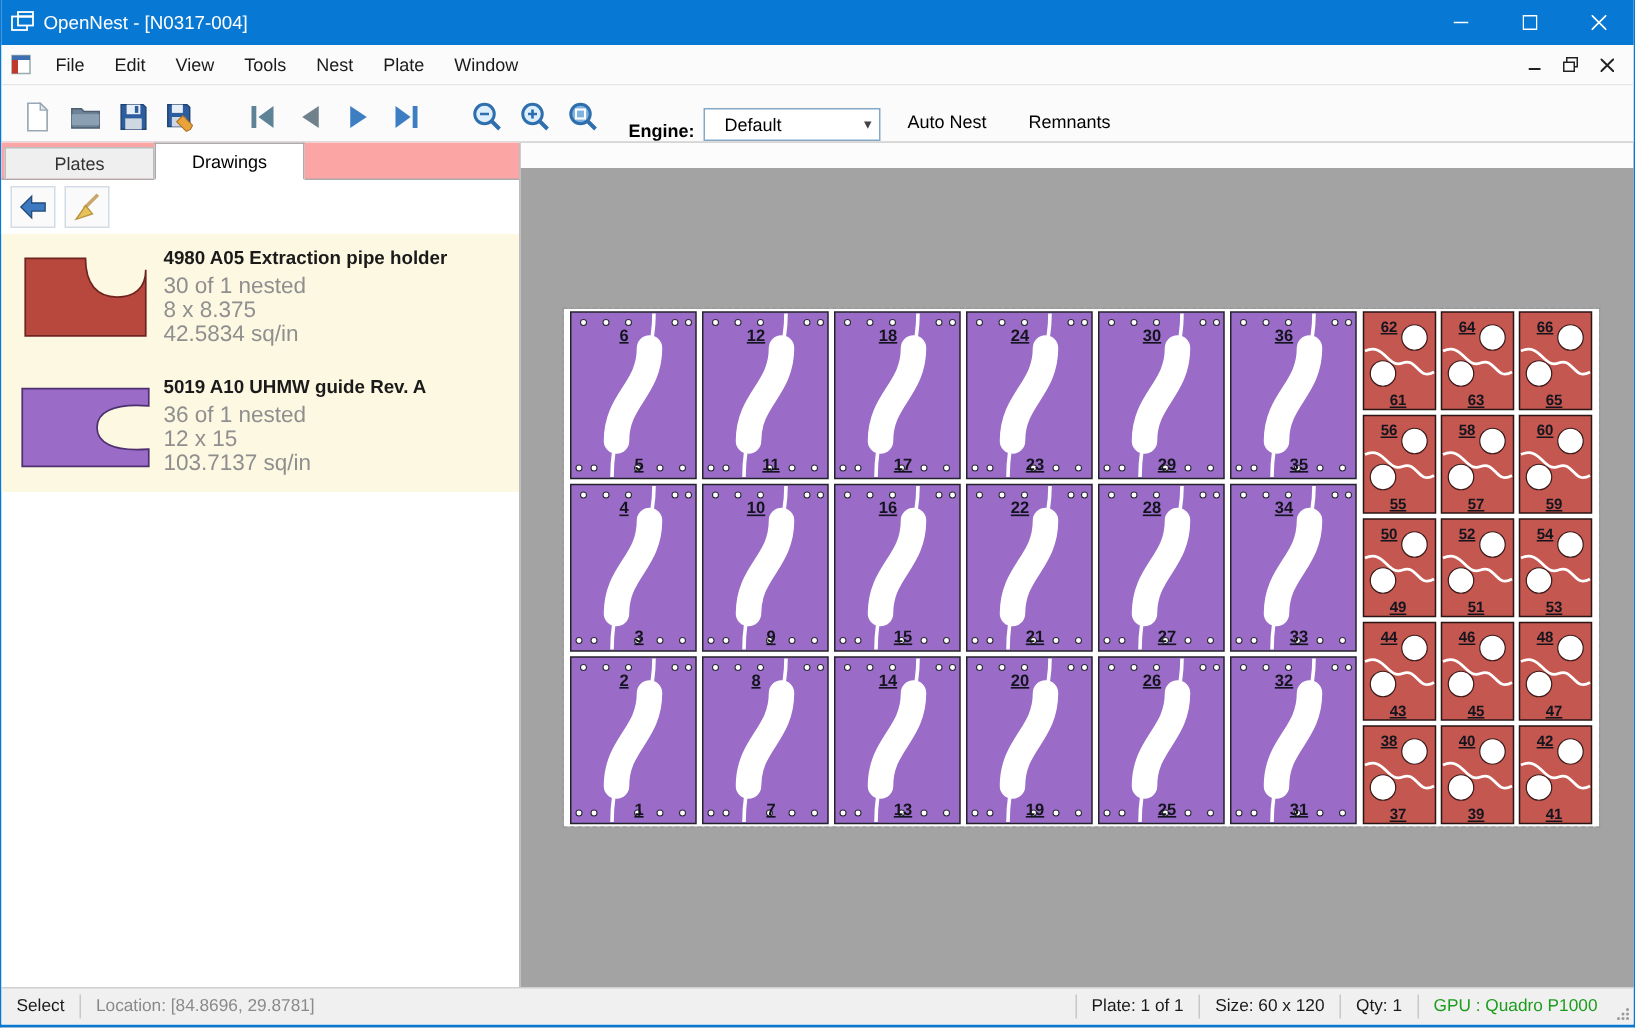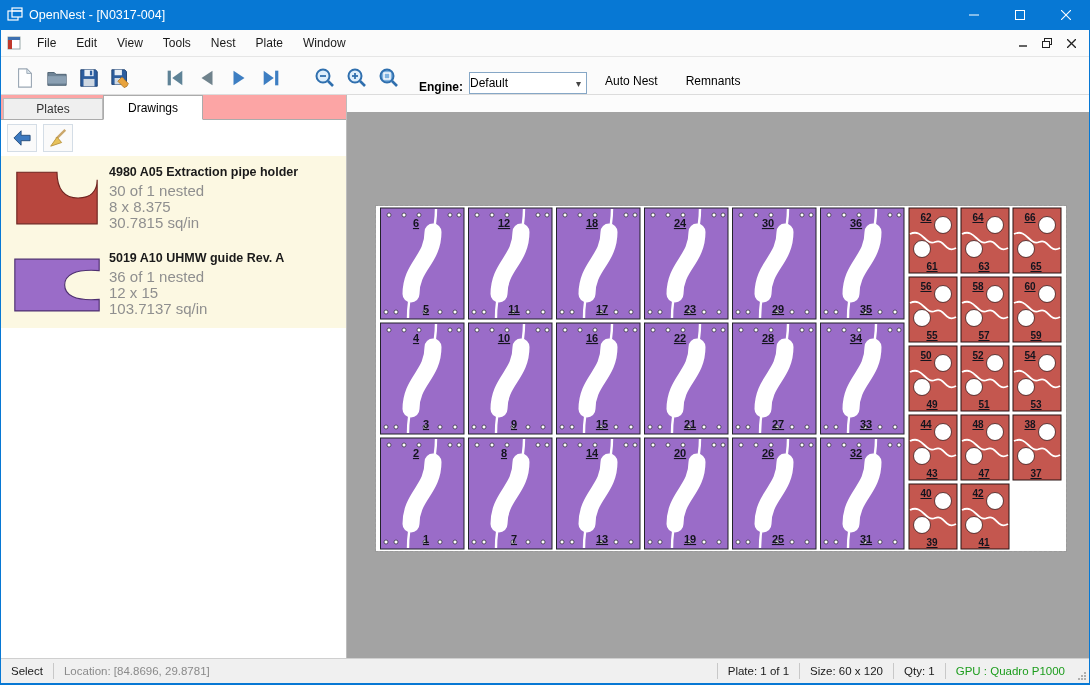--- a/index.html
+++ b/index.html
@@ -21,21 +21,21 @@
   .doc-icon { width:26px; display:flex; justify-content:center; }
   .menu-item { padding:0 10px; line-height:26px; color:#1a1a1a; cursor:default; }
   .mdi-buttons { margin-left:auto; display:flex; align-items:center; padding-right:6px; }
   .mdi-btn { width:24px; height:22px; display:flex; align-items:center; justify-content:center; color:#222; }
 
   
   .toolbar { flex:0 0 38px; background:#fbfbfb; display:flex; align-items:flex-end; border-bottom:1px solid #dcdcdc; padding-left:8px; }
   .tb { width:32px; height:32px; border:none; background:transparent; display:flex; align-items:center; justify-content:center; }
   .tb-gap { width:22px; }
   .engine-label { font-weight:bold; margin:0 6px 0 14px; }
-  .combo { width:118px; height:22px; background:#fff; border:1px solid #86a7c6; display:flex; align-items:center; padding-left:0; }
+  .combo { width:118px; height:22px; background:#fff; border:1px solid #86a7c6; display:flex; align-items:center; padding-left:13px; }
   .combo .caret { margin-left:auto; padding:0 5px; color:#444; font-size:10px; }
   .tb-text { border:none; background:transparent; font-family:"Liberation Sans",sans-serif; font-size:12px; padding:6px 10px; margin-left:8px; }
 
   
   .main-row { flex:1; display:flex; min-height:0; }
   .side-panel { flex:0 0 345px; background:#fff; display:flex; flex-direction:column; }
   .splitter { flex:0 0 1px; background:#bdbdbd; }
 
   .tab-strip { flex:0 0 25px; display:flex; align-items:flex-end; border-bottom:1px solid #ababab; background:#fca5a5; padding-left:2px; }
   .tab { width:100px; text-align:center; cursor:default; }
@@ -246,21 +246,21 @@
         <div class="drawing-item">
           <div class="thumb">
             <svg width="88" height="62" viewBox="0 0 92 62">
               <path d="M4 3 H46 C46 21 54 30 68 30 C80 30 88 24 88 11 L88 57 H4 Z" fill="#b8473e" stroke="#6f2420" stroke-width="1.2"></path>
             </svg>
           </div>
           <div class="dtext">
             <div class="dtitle">4980 A05 Extraction pipe holder</div>
             <div class="dmeta">30 of 1 nested</div>
             <div class="dmeta">8 x 8.375</div>
-            <div class="dmeta">30.7815 sq/in</div>
+            <div class="dmeta">42.5834 sq/in</div>
           </div>
         </div>
 
         <div class="drawing-item">
           <div class="thumb">
             <svg width="92" height="60" viewBox="0 0 96 60">
               <path d="M4 3 H92 V15 C66 13 56 20 56 30 C56 40 66 47 92 45 V57 H4 Z" fill="#9a6cc8" stroke="#4e3070" stroke-width="1.2"></path>
             </svg>
           </div>
           <div class="dtext">
@@ -659,20 +659,28 @@
       <text class="rnum" x="19" y="15" text-anchor="middle">54</text>
       <text class="rnum" x="25" y="64" text-anchor="middle">53</text>
     </svg></div>
             <div class="rcell"><svg viewBox="0 0 52 69" width="52" height="69">
       <rect x="2" y="2" width="48" height="65" fill="#c4574f" stroke="#2b1515" stroke-width="1"></rect>
       <path d="M3,28 C16,22 18,40 28,36 C38,32 38,48 49,42" stroke="#fff" stroke-width="1.8" fill="none"></path>
       <circle cx="36" cy="19" r="8.5" fill="#fff" stroke="#3c1a1a" stroke-width="0.8"></circle>
       <circle cx="15" cy="43" r="8.5" fill="#fff" stroke="#3c1a1a" stroke-width="0.8"></circle>
       <text class="rnum" x="19" y="15" text-anchor="middle">44</text>
       <text class="rnum" x="25" y="64" text-anchor="middle">43</text>
+    </svg></div>
+            <div class="rcell"><svg viewBox="0 0 52 69" width="52" height="69">
+      <rect x="2" y="2" width="48" height="65" fill="#c4574f" stroke="#2b1515" stroke-width="1"></rect>
+      <path d="M3,28 C16,22 18,40 28,36 C38,32 38,48 49,42" stroke="#fff" stroke-width="1.8" fill="none"></path>
+      <circle cx="36" cy="19" r="8.5" fill="#fff" stroke="#3c1a1a" stroke-width="0.8"></circle>
+      <circle cx="15" cy="43" r="8.5" fill="#fff" stroke="#3c1a1a" stroke-width="0.8"></circle>
+      <text class="rnum" x="19" y="15" text-anchor="middle">46</text>
+      <text class="rnum" x="25" y="64" text-anchor="middle">45</text>
     </svg></div>
             <div class="rcell"><svg viewBox="0 0 52 69" width="52" height="69">
       <rect x="2" y="2" width="48" height="65" fill="#c4574f" stroke="#2b1515" stroke-width="1"></rect>
       <path d="M3,28 C16,22 18,40 28,36 C38,32 38,48 49,42" stroke="#fff" stroke-width="1.8" fill="none"></path>
       <circle cx="36" cy="19" r="8.5" fill="#fff" stroke="#3c1a1a" stroke-width="0.8"></circle>
       <circle cx="15" cy="43" r="8.5" fill="#fff" stroke="#3c1a1a" stroke-width="0.8"></circle>
       <text class="rnum" x="19" y="15" text-anchor="middle">48</text>
       <text class="rnum" x="25" y="64" text-anchor="middle">47</text>
     </svg></div>
             <div class="rcell"><svg viewBox="0 0 52 69" width="52" height="69">

